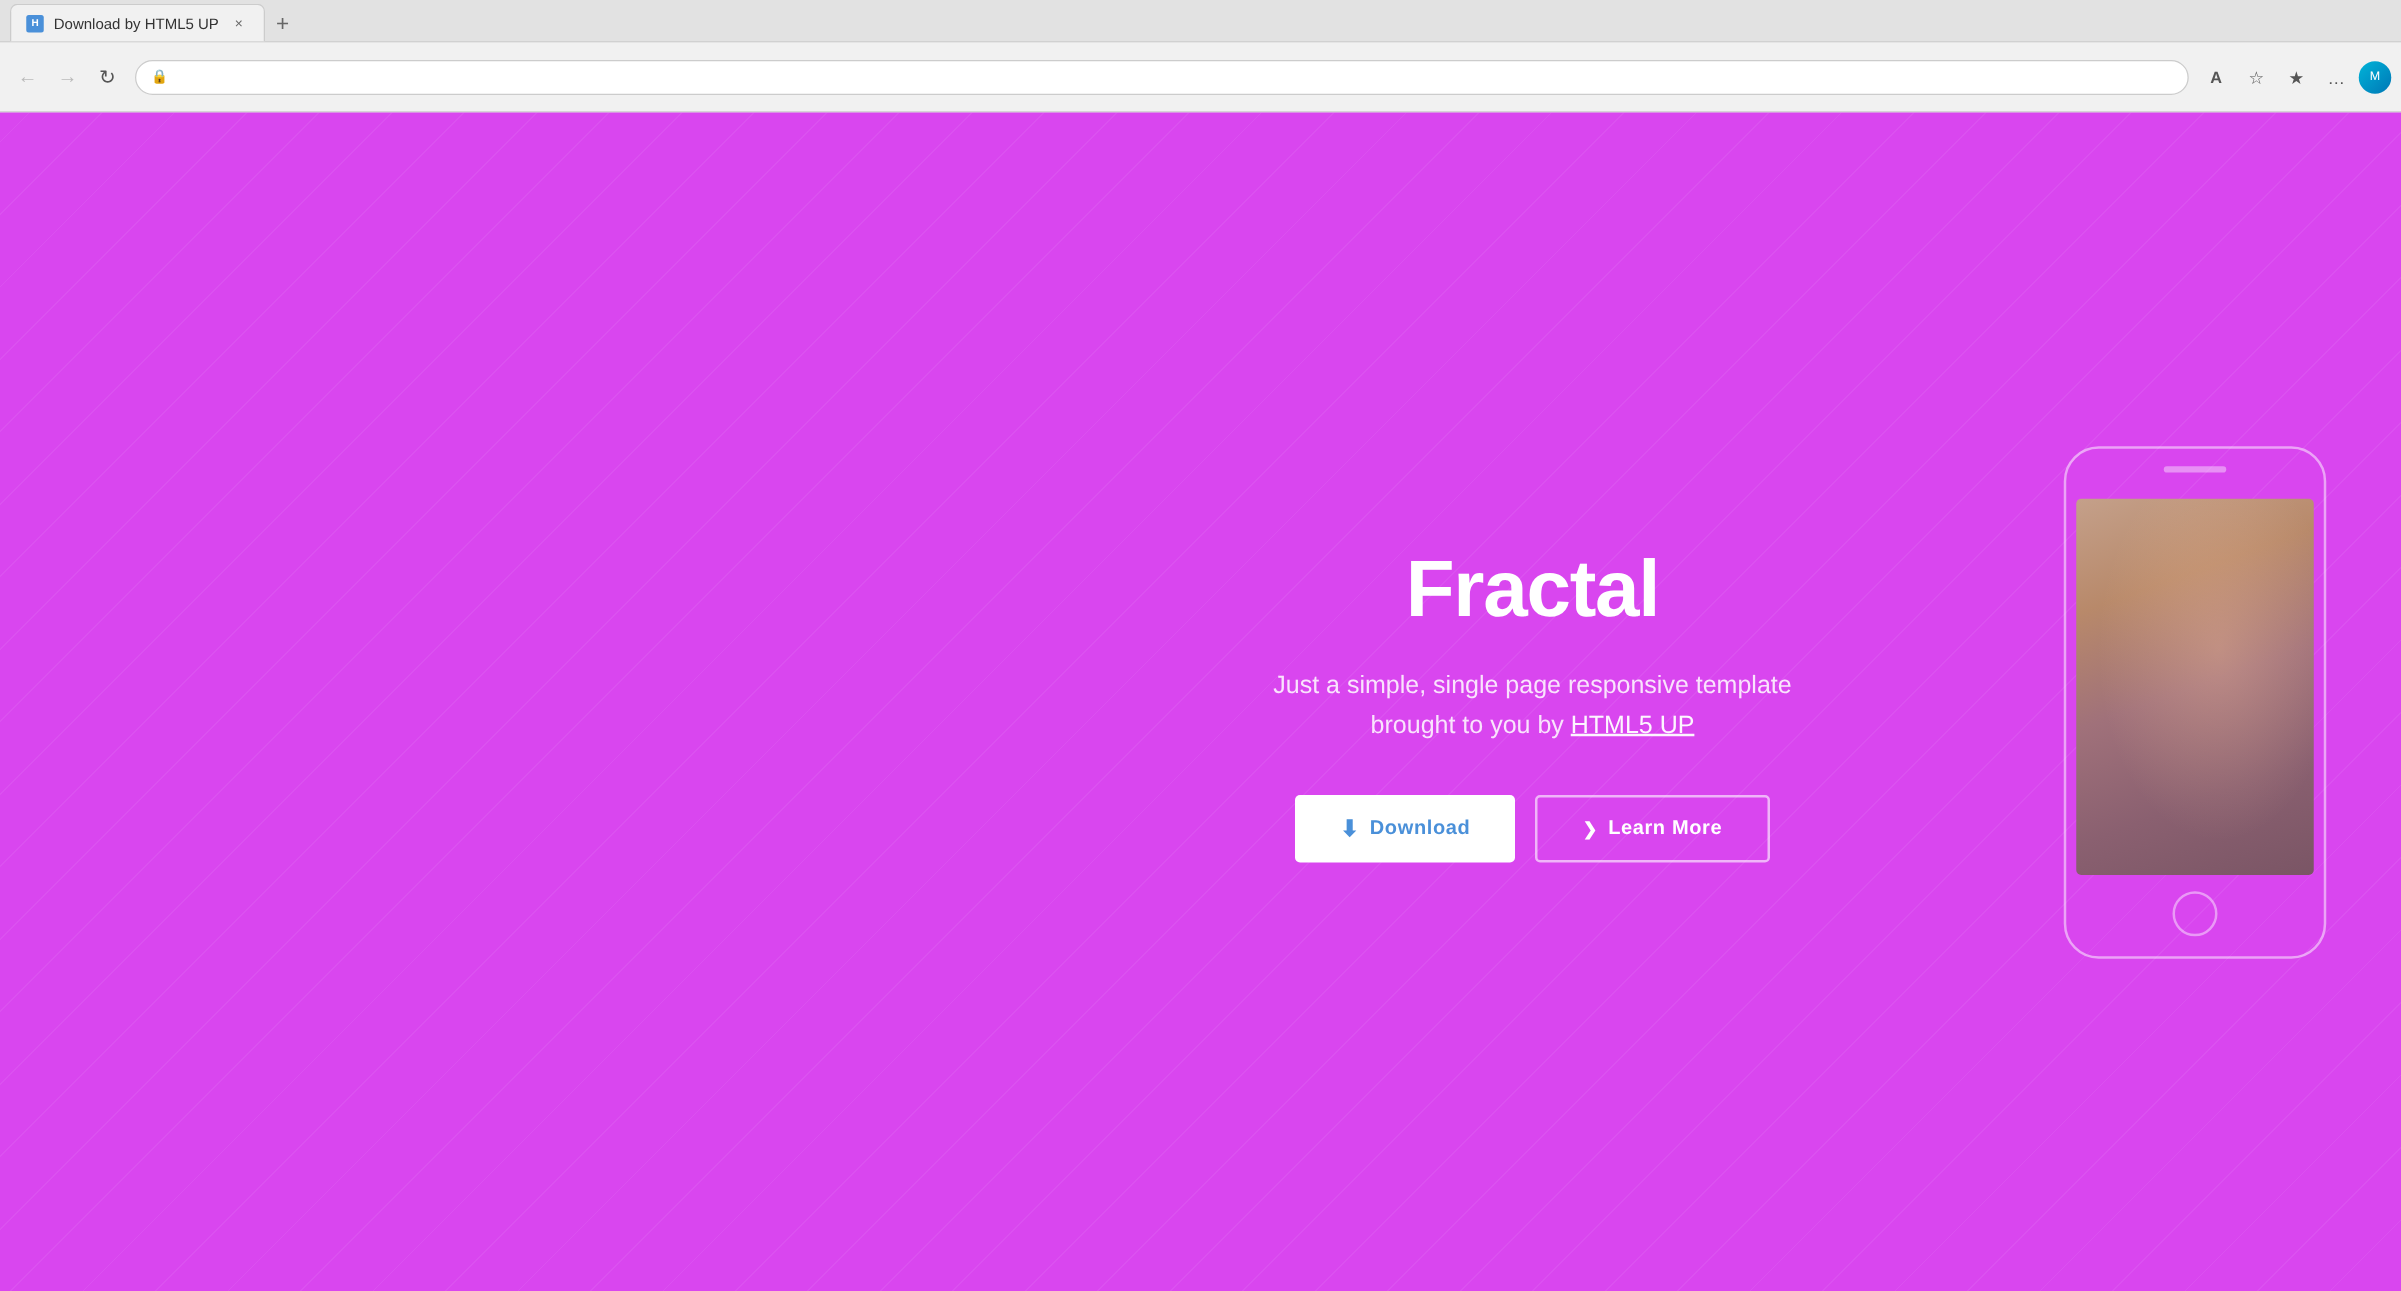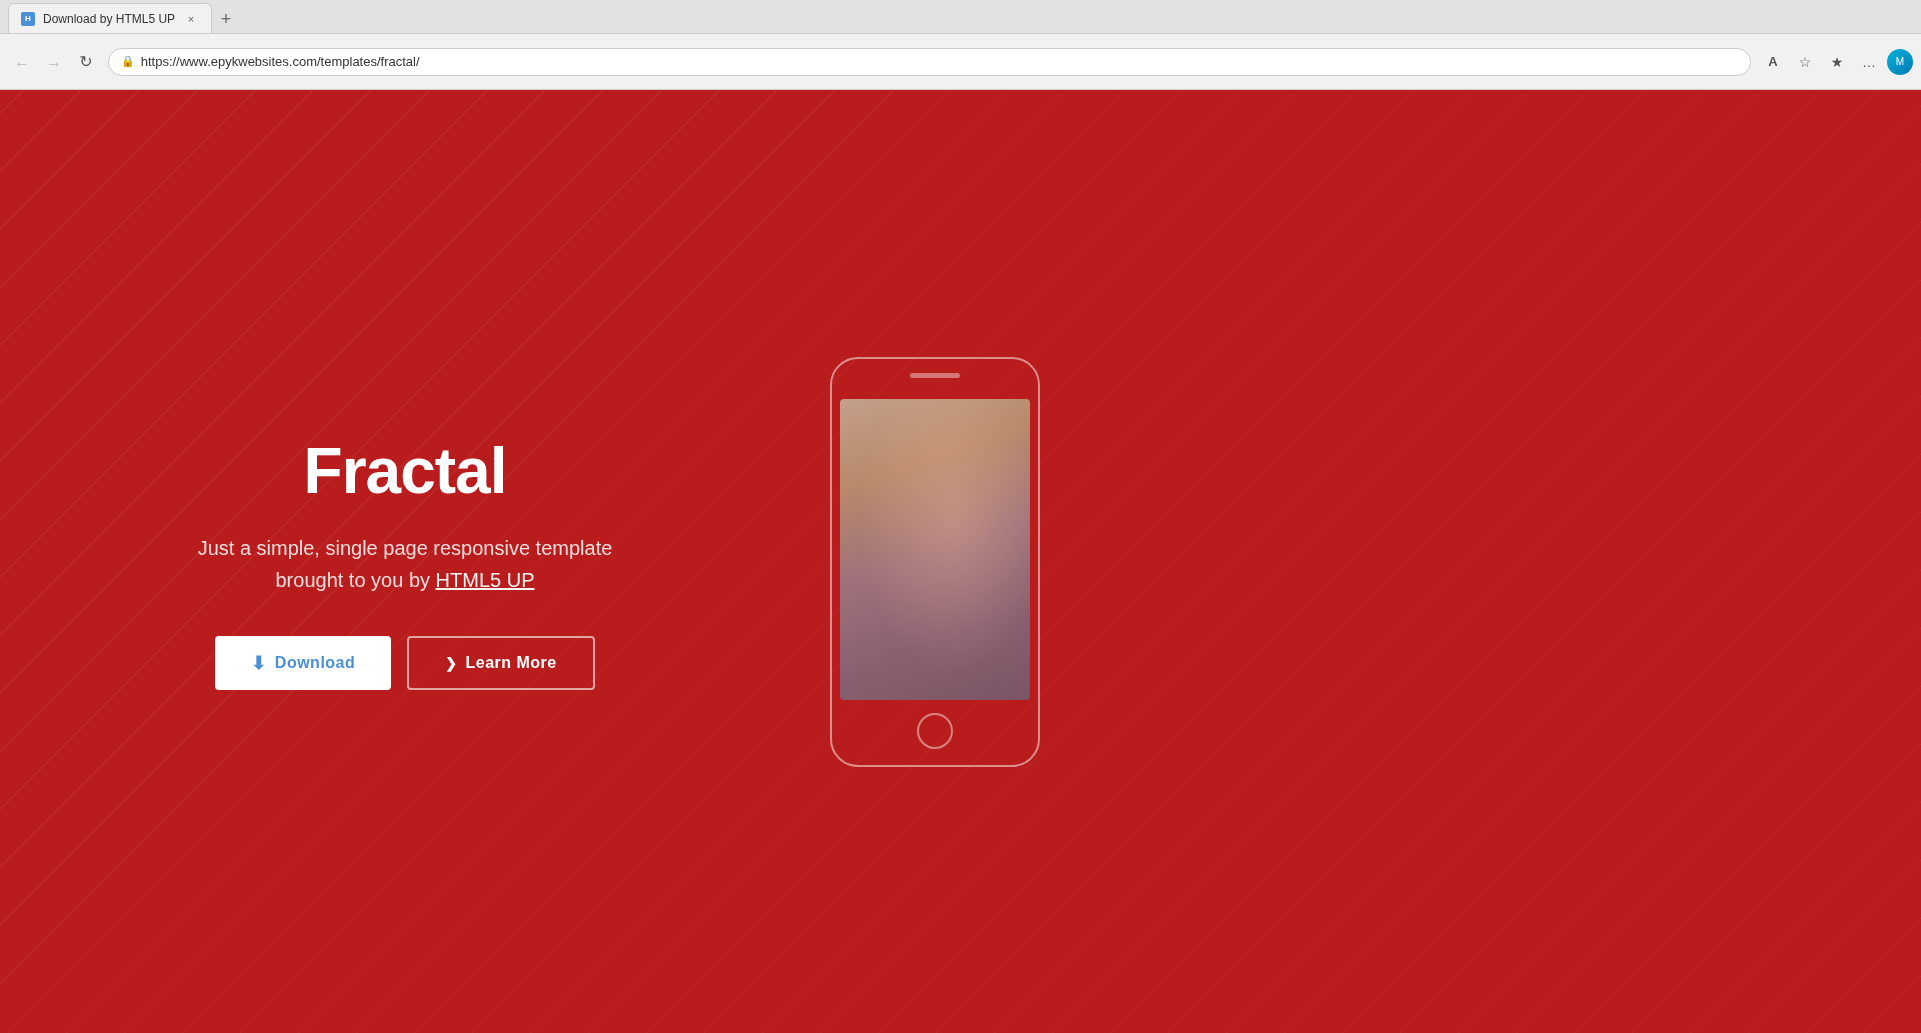--- a/index.html
+++ b/index.html
@@ -146,26 +146,26 @@
       justify-content: center;
       font-size: 10px;
       color: white;
       cursor: pointer;
     }
 
     
     .page-content {
       width: 100%;
       height: calc(100vh - 56px - 34px);
-      background: #b91c1c;
+      background: #d946ef;
       position: relative;
       overflow: hidden;
       display: flex;
       align-items: center;
-      justify-content: flex-start;
+      justify-content: flex-end;
     }
 
     
     .bg-pattern {
       position: absolute;
       inset: 0;
       background-image: repeating-linear-gradient(
         -45deg,
         transparent,
         transparent 40px,
@@ -337,21 +337,20 @@
 
 <div class="browser-chrome">
   <div class="nav-controls">
     <button class="nav-btn disabled">←</button>
     <button class="nav-btn disabled">→</button>
     <button class="nav-btn">↻</button>
   </div>
 
   <div class="address-bar">
     <span class="address-lock">🔒</span>
-    <span class="address-text">https://www.epykwebsites.com/templates/fractal/</span>
   </div>
 
   <div class="toolbar-right">
     <button class="toolbar-btn">
       <span style="font-size:13px;font-weight:600;">A</span>
     </button>
     <button class="toolbar-btn">
       <span>☆</span>
     </button>
     <button class="toolbar-btn">

